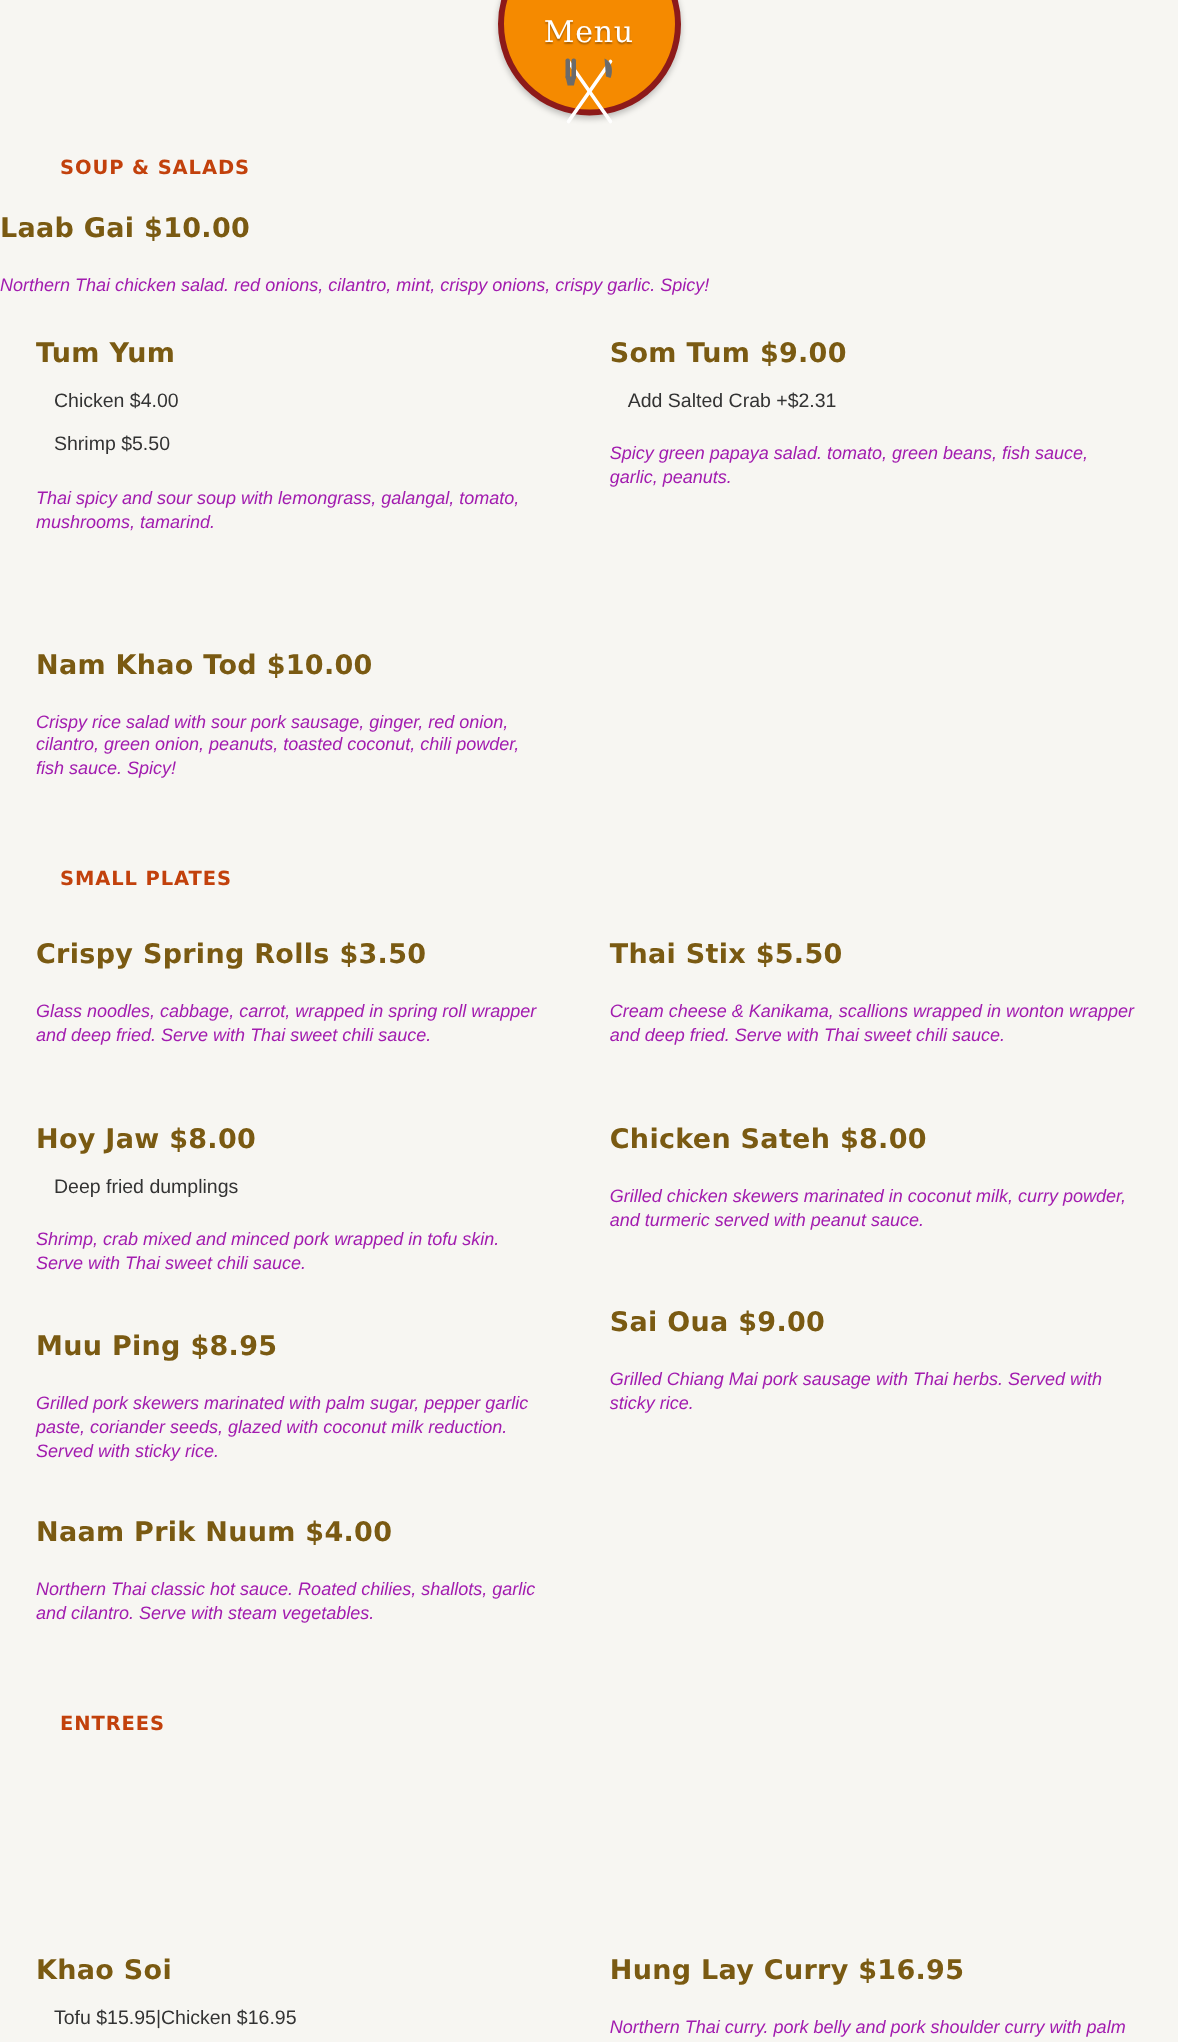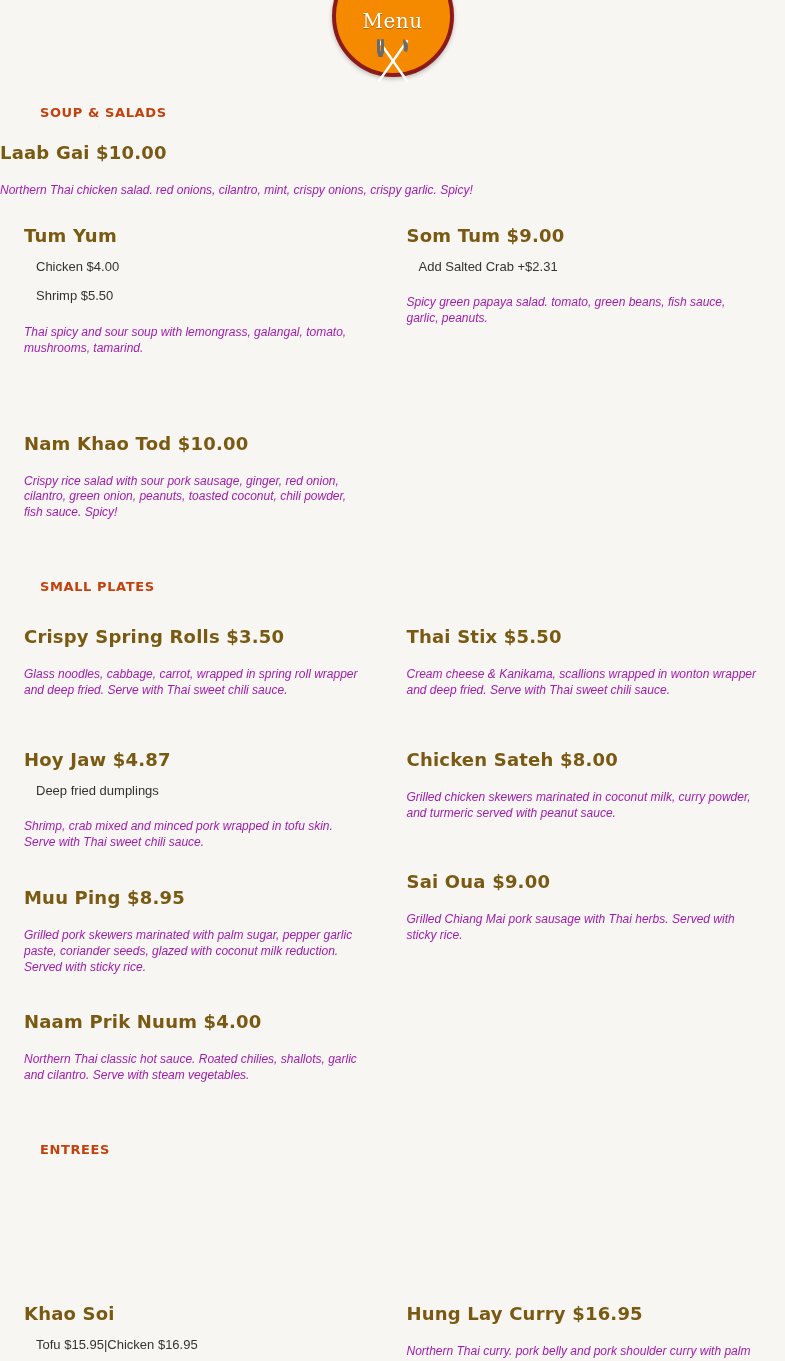--- a/index.html
+++ b/index.html
@@ -205,21 +205,21 @@
     <div class="col col-left">
 
       <div class="item">
         <div class="item-name">Crispy Spring Rolls $3.50</div>
         <div class="item-desc">Glass noodles, cabbage, carrot, wrapped in spring roll wrapper and deep fried. Serve with Thai sweet chili sauce.</div>
       </div>
 
       <div class="spacer-md"></div>
 
       <div class="item">
-        <div class="item-name">Hoy Jaw $4.87</div>
+        <div class="item-name">Hoy Jaw $8.00</div>
         <div class="item-price-line">Deep fried dumplings</div>
         <div class="item-desc">Shrimp, crab mixed and minced pork wrapped in tofu skin. Serve with Thai sweet chili sauce.</div>
       </div>
 
       <div class="spacer-sm"></div>
 
       <div class="item">
         <div class="item-name">Muu Ping $8.95</div>
         <div class="item-desc">Grilled pork skewers marinated with palm sugar, pepper garlic paste, coriander seeds, glazed with coconut milk reduction. Served with sticky rice.</div>
       </div>

